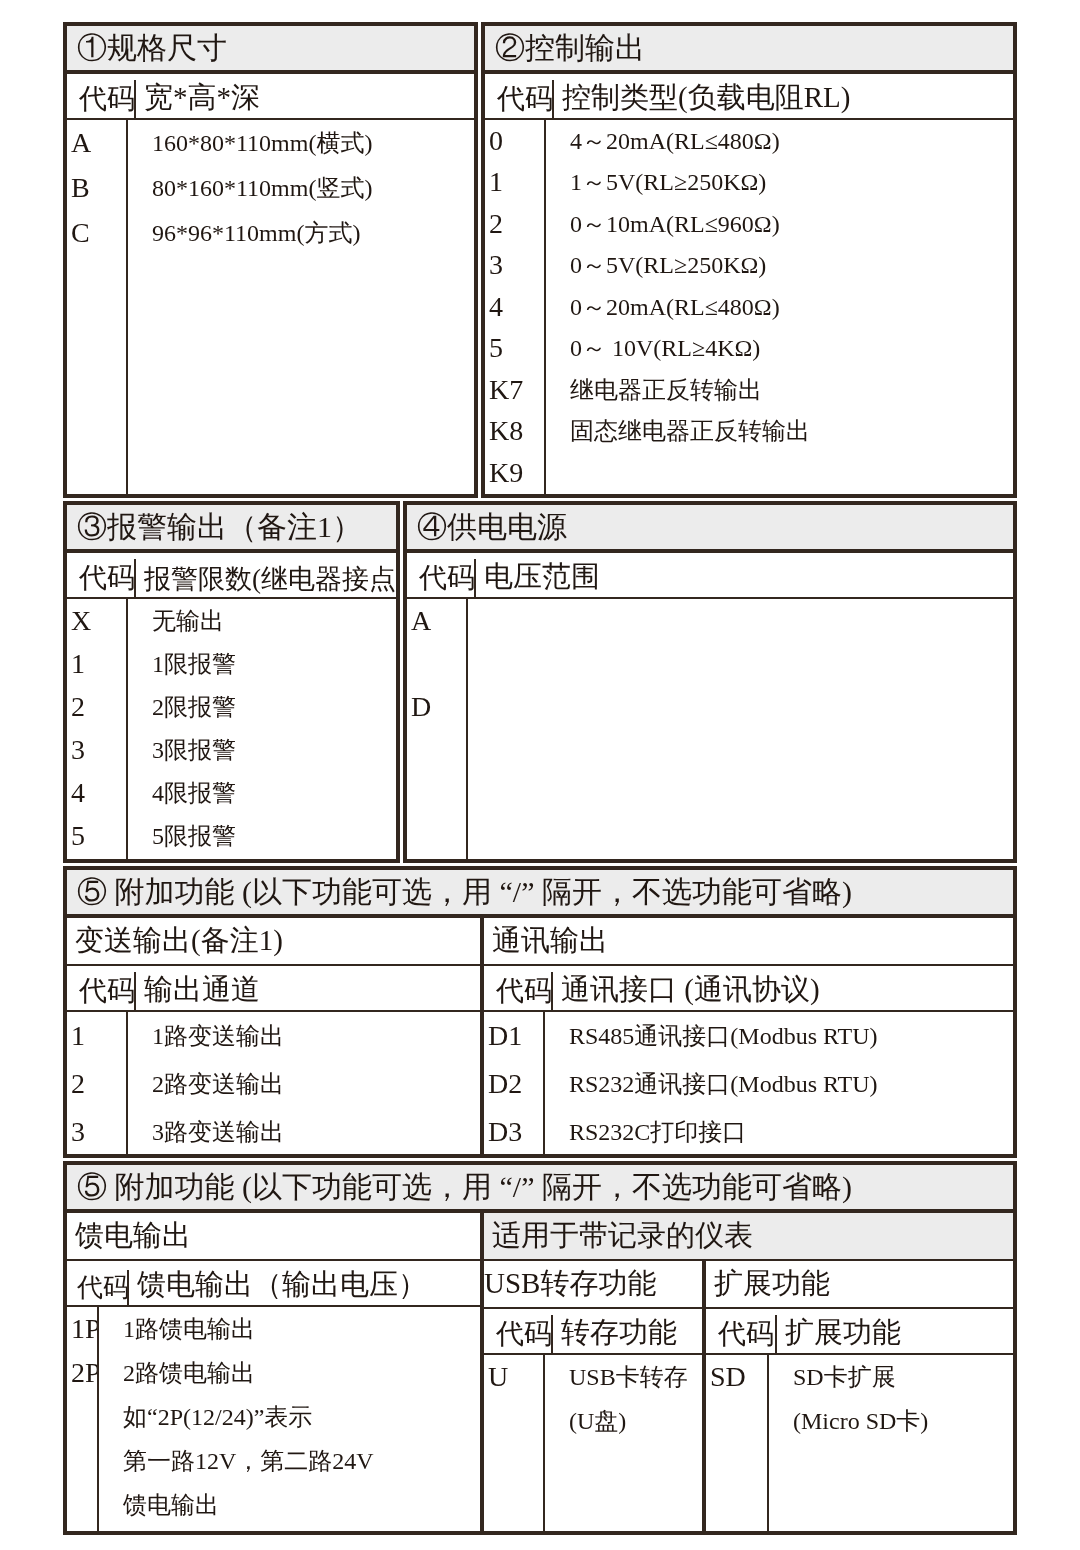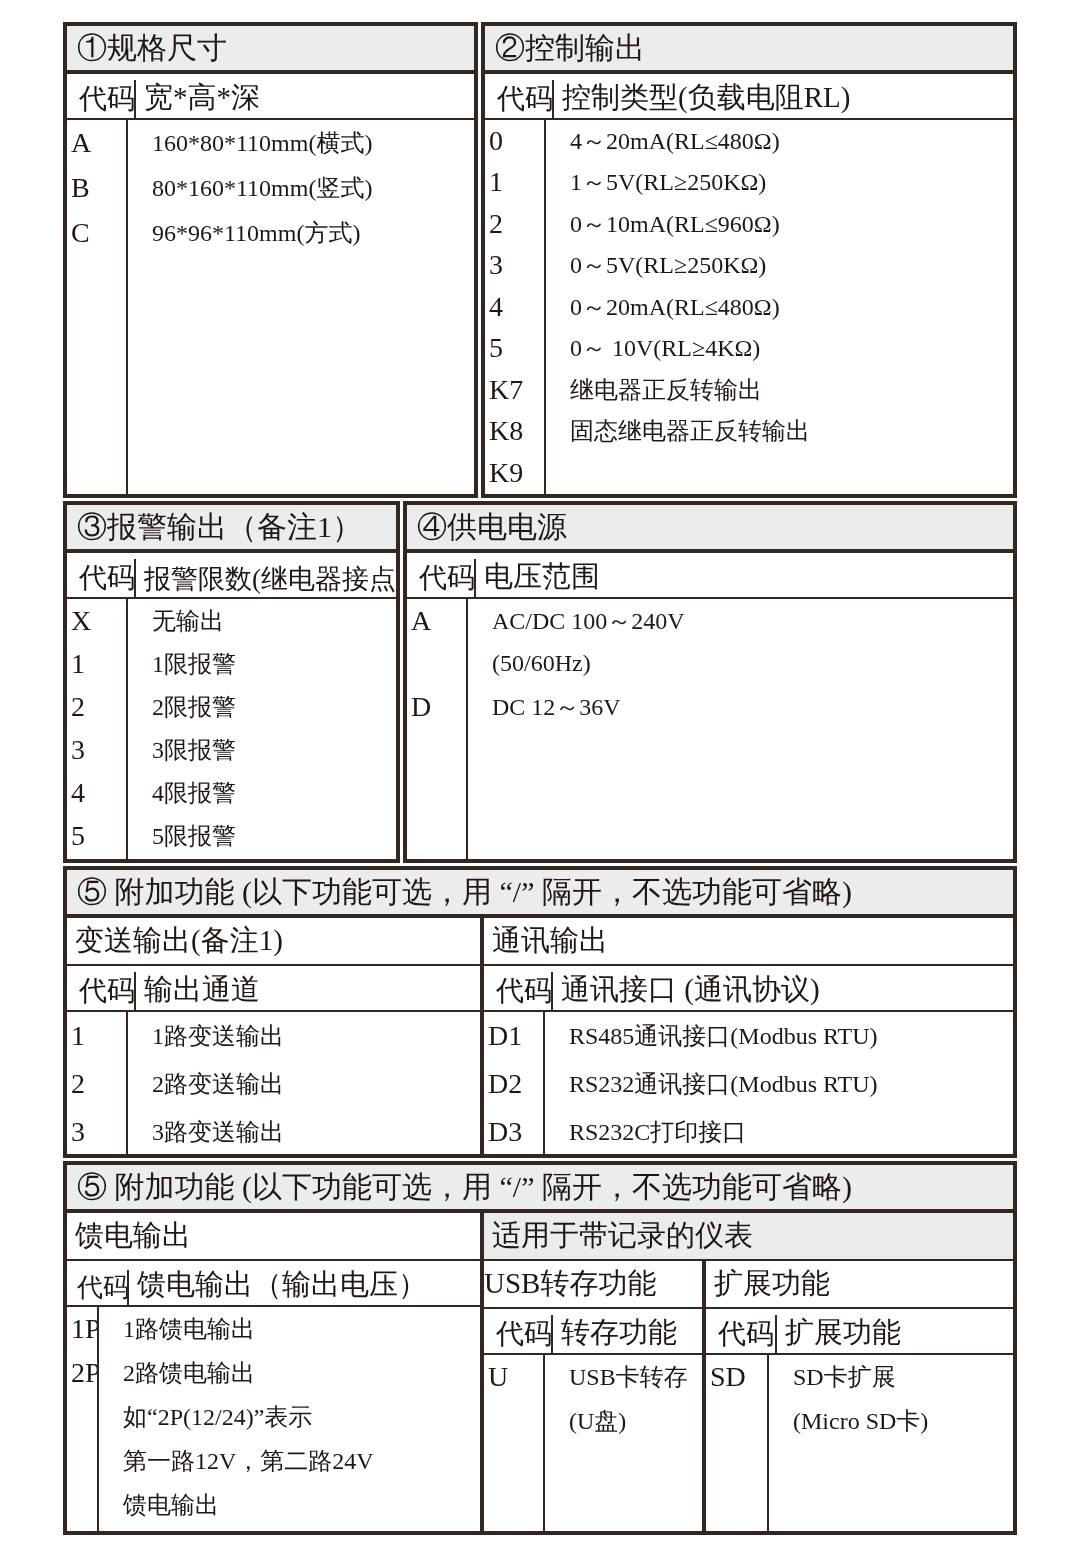--- a/index.html
+++ b/index.html
@@ -149,25 +149,20 @@
       <div class="colhdr">
         <div class="code">代码</div>
         <div class="desc">电压范围</div>
       </div>
       <div class="body">
         <div class="codes">
           <div class="ln">A</div>
           <div class="ln"></div>
           <div class="ln">D</div>
         </div>
-        <div class="descs">
-          <div class="ln">AC/DC 100～240V</div>
-          <div class="ln">(50/60Hz)</div>
-          <div class="ln">DC 12～36V</div>
-        </div>
       </div>
     </div>
   </div>
 
   <div class="tbl secC" style="height:292px;margin-bottom:3px">
     <div class="hdr">⑤ 附加功能 (以下功能可选，用 “/” 隔开，不选功能可省略)</div>
     <div class="split">
       <div class="half-l">
         <div class="sub">变送输出(备注1)</div>
         <div class="colhdr">

